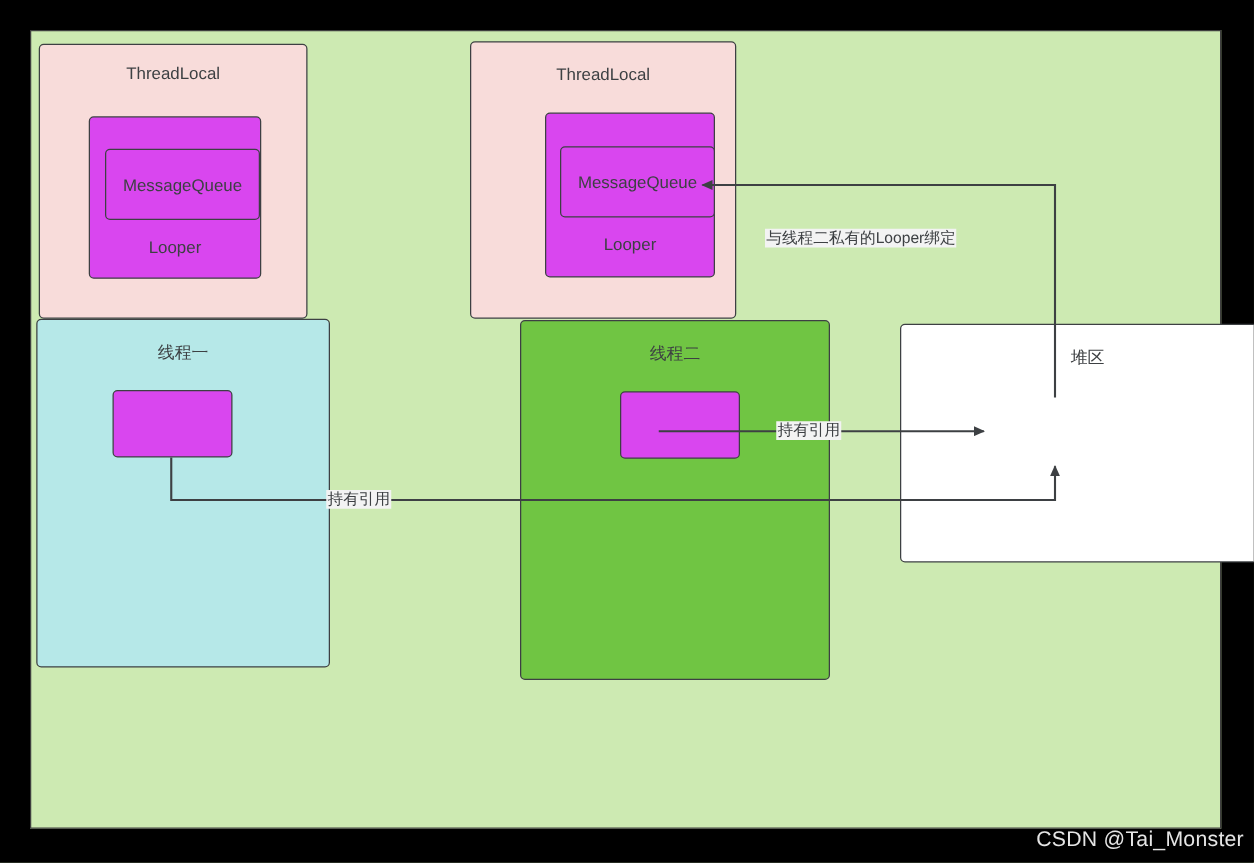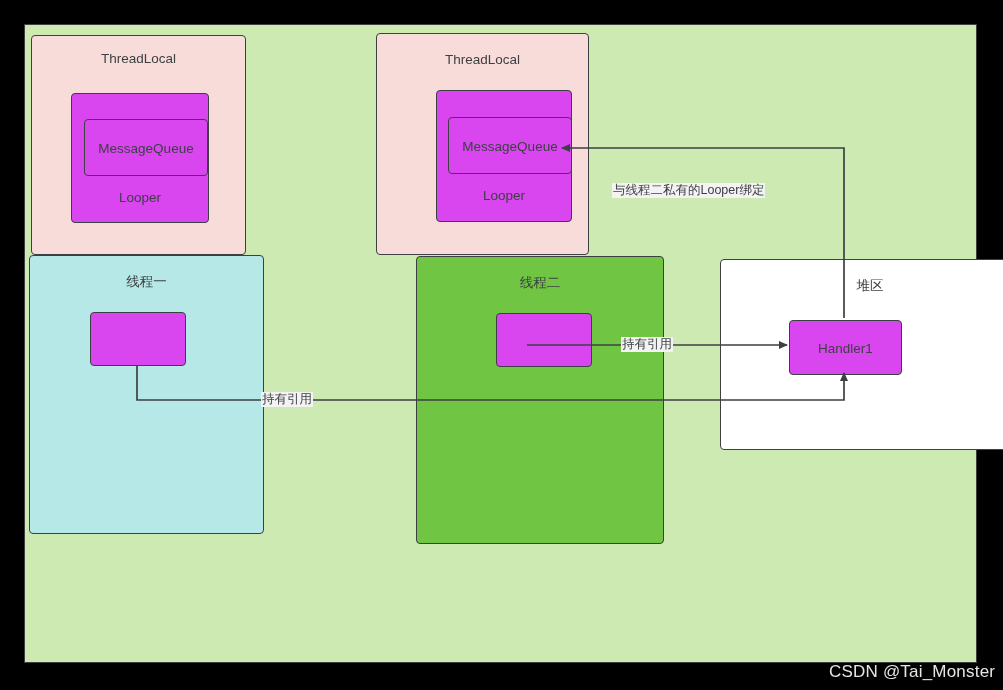--- a/index.html
+++ b/index.html
@@ -129,23 +129,20 @@
     <div class="abs box thread-two-box" style="left:351px; top:231px; width:248px; height:288px;margin-left:40px;">
       <div class="box-title" style="top:18px;">线程二</div>
       <div class="abs box white-box" style="left:79px; top:56px; width:96px; height:54px;">
         <div class="centered-label"></div>
       </div>
     </div>
 
     <div class="abs box heap-box" style="left:695px; top:234px; width:300px; height:191px;">
       <div class="box-title" style="top:18px;">堆区</div>
 
-      <div class="abs box white-box" style="left:68px; top:60px; width:113px; height:55px;">
-        <div class="centered-label">Handler1</div>
-      </div>
     </div>
 
   </div>
 
   <svg id="wires" viewBox="0 0 1003 690" width="1003" height="690">
     <defs>
       <marker id="arrowhead" markerWidth="9" markerHeight="8" refX="8" refY="4" orient="auto" markerUnits="userSpaceOnUse">
         <path d="M0,0 L9,4 L0,8 z" fill="#3d4043"></path>
       </marker>
     </defs>

